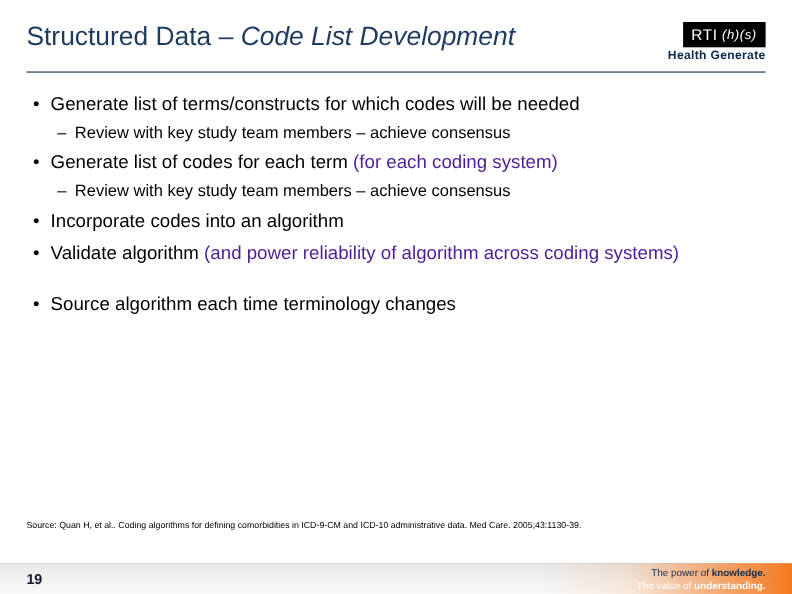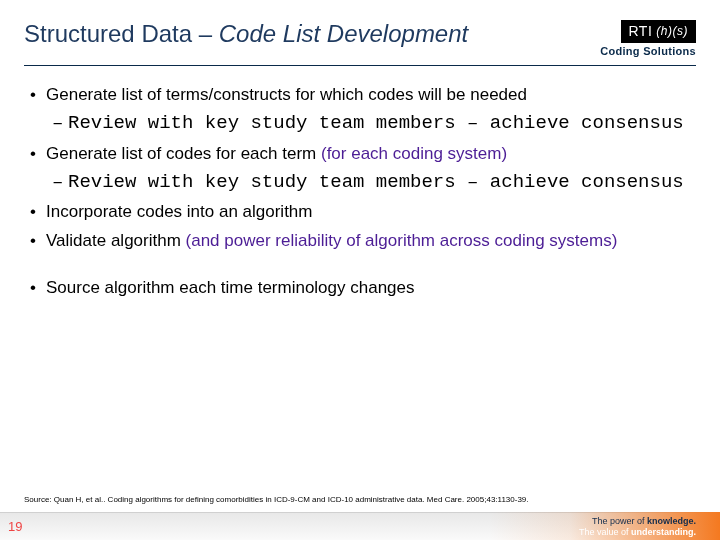--- a/index.html
+++ b/index.html
@@ -62,34 +62,34 @@
   ul.lvl1 { list-style: none; }
   ul.lvl1 > li { position: relative; padding-left: 18px; margin-bottom: 6px; }
   ul.lvl1 > li::before {
     content: "•";
     position: absolute;
     left: 2px;
     top: 0;
     color: #000;
   }
   ul.lvl2 { list-style: none; margin-top: 4px; }
-  ul.lvl2 > li { position: relative; padding-left: 22px; font-size: 19px; margin-bottom: 6px; font-family: Liberation Mono, monospace; }
+  ul.lvl2 > li { position: relative; padding-left: 22px; font-size: 15px; margin-bottom: 6px; }
   ul.lvl2 > li::before {
     content: "–";
     position: absolute;
     left: 6px;
     top: 0;
     color: #000;
   }
   .gray-italic { color: #4c1d95; }
   .gap { height: 18px; }
   .source {
     position: absolute;
     left: 24px;
-    bottom: 36px;
+    bottom: 58px;
     font-size: 8px;
     color: #000;
   }
   .footer {
     position: absolute;
     left: 0; right: 0; bottom: 0;
     height: 34px;
     display: flex;
     align-items: center;
   }
@@ -101,25 +101,25 @@
     border-top: 1px solid #d0d0d0;
   }
   .footer-accent {
     position: absolute;
     right: 0; bottom: 0;
     width: 230px; height: 28px;
     background: linear-gradient(to right, rgba(255,255,255,0) 0%, rgba(244,121,32,0.12) 35%, #f47920 100%);
   }
   .page-num {
     position: absolute;
-    left: 8px;
+    left: 24px;
     bottom: 6px;
-    color: #ef4444;
+    color: #0f172a;
     font-size: 13px;
-    font-weight: 400;
+    font-weight: 700;
     z-index: 2;
   }
   .tagline {
     position: absolute;
     right: 24px;
     bottom: 3px;
     text-align: right;
     font-size: 9px;
     line-height: 1.15;
     color: #fff;
@@ -135,21 +135,21 @@
 
   <div class="header">
     <h1 class="title">
       <span>Structured Data – </span><span class="em">Code List Development</span>
     </h1>
     <div class="logo-box">
       <div class="logo-top">
         <span>RTI</span>
         <span class="hs">(h)(s)</span>
       </div>
-      <div class="logo-bottom">Coding Solutions</div>
+      <div class="logo-bottom">Health Generate</div>
     </div>
   </div>
 
   <hr class="rule">
 
   <div class="content">
     <ul class="lvl1">
       <li>
         <span>Generate list of terms/constructs for which codes will be needed</span>
         <ul class="lvl2">

